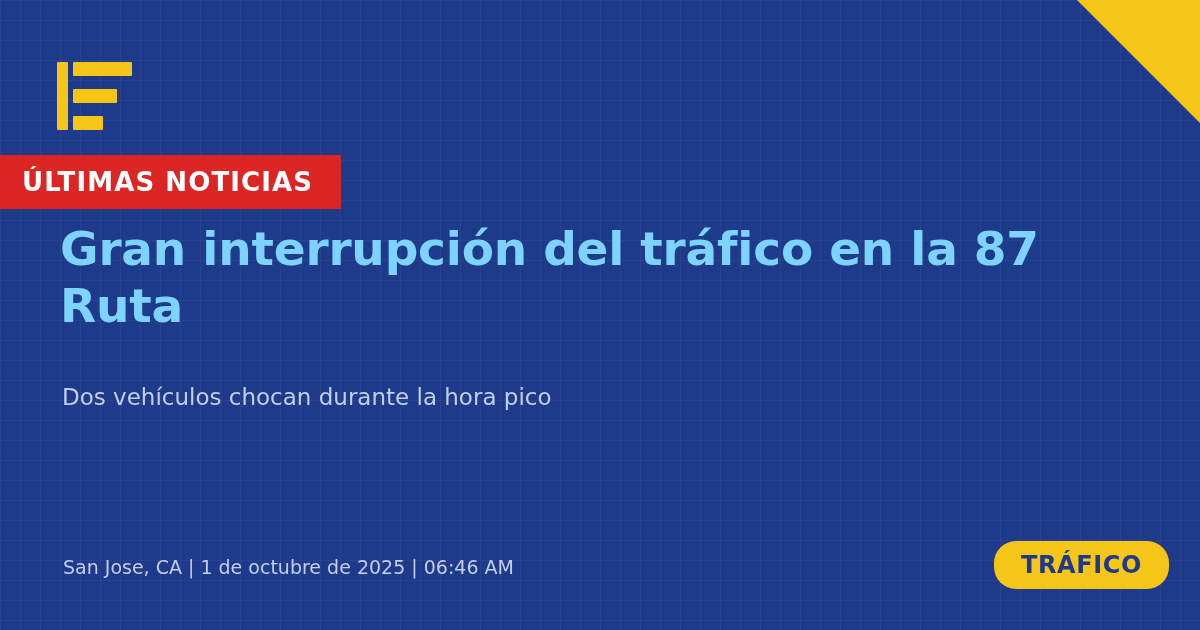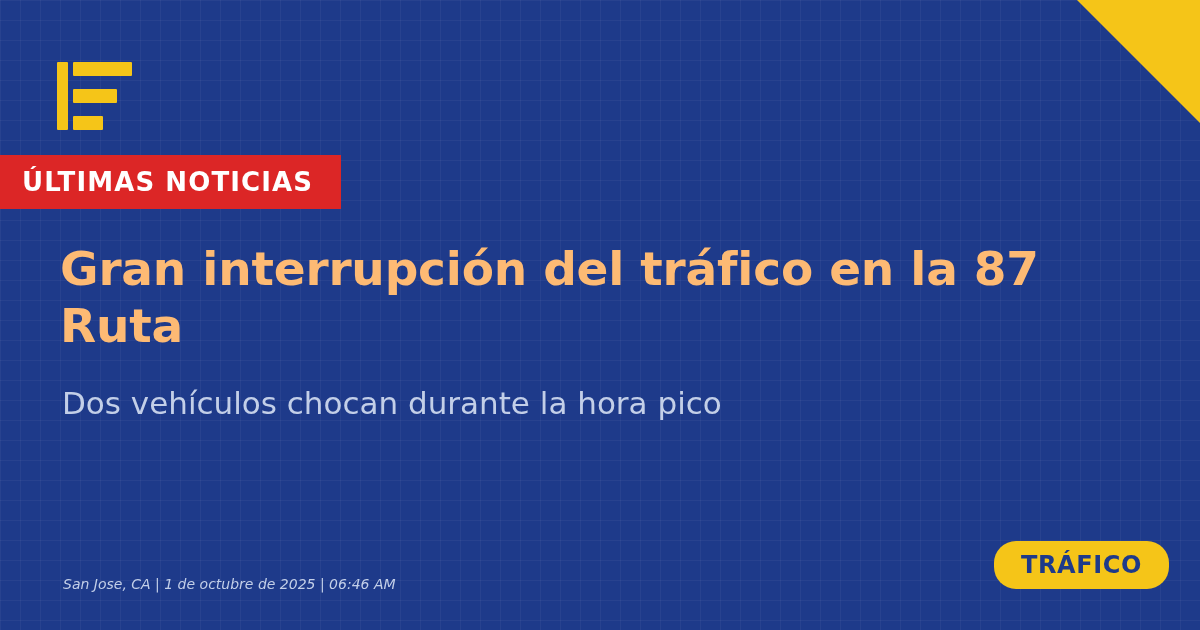--- a/index.html
+++ b/index.html
@@ -88,48 +88,47 @@
     font-weight: bold;
     letter-spacing: 1.1px;
     padding: 14px 28px 14px 22px;
     line-height: 1;
     white-space: nowrap;
   }
   
   .headline {
     position: absolute;
     left: 60px;
-    top: 240px;
+    top: 220px;
     width: 1090px;
-    color: #fdba74;
+    color: #7dd3fc;
     font-size: 47px;
     font-weight: bold;
     line-height: 1.22;
     letter-spacing: -0.2px;
   }
   
   .subheadline {
     position: absolute;
     left: 62px;
     top: 383px;
     width: 950px;
     color: #c3cfe8;
-    font-size: 31px;
+    font-size: 23px;
     font-weight: normal;
     line-height: 1.3;
   }
   
   .meta {
     position: absolute;
     left: 63px;
-    top: 577px;
+    top: 558px;
     color: #c3cfe8;
-    font-size: 14px;
+    font-size: 19px;
     line-height: 1;
-    font-style: italic;
   }
   
   .category-pill {
     position: absolute;
     right: 48px;
     top: 541px;
     background: #f5c518;
     color: #1e3a8a;
     font-size: 24px;
     font-weight: bold;

